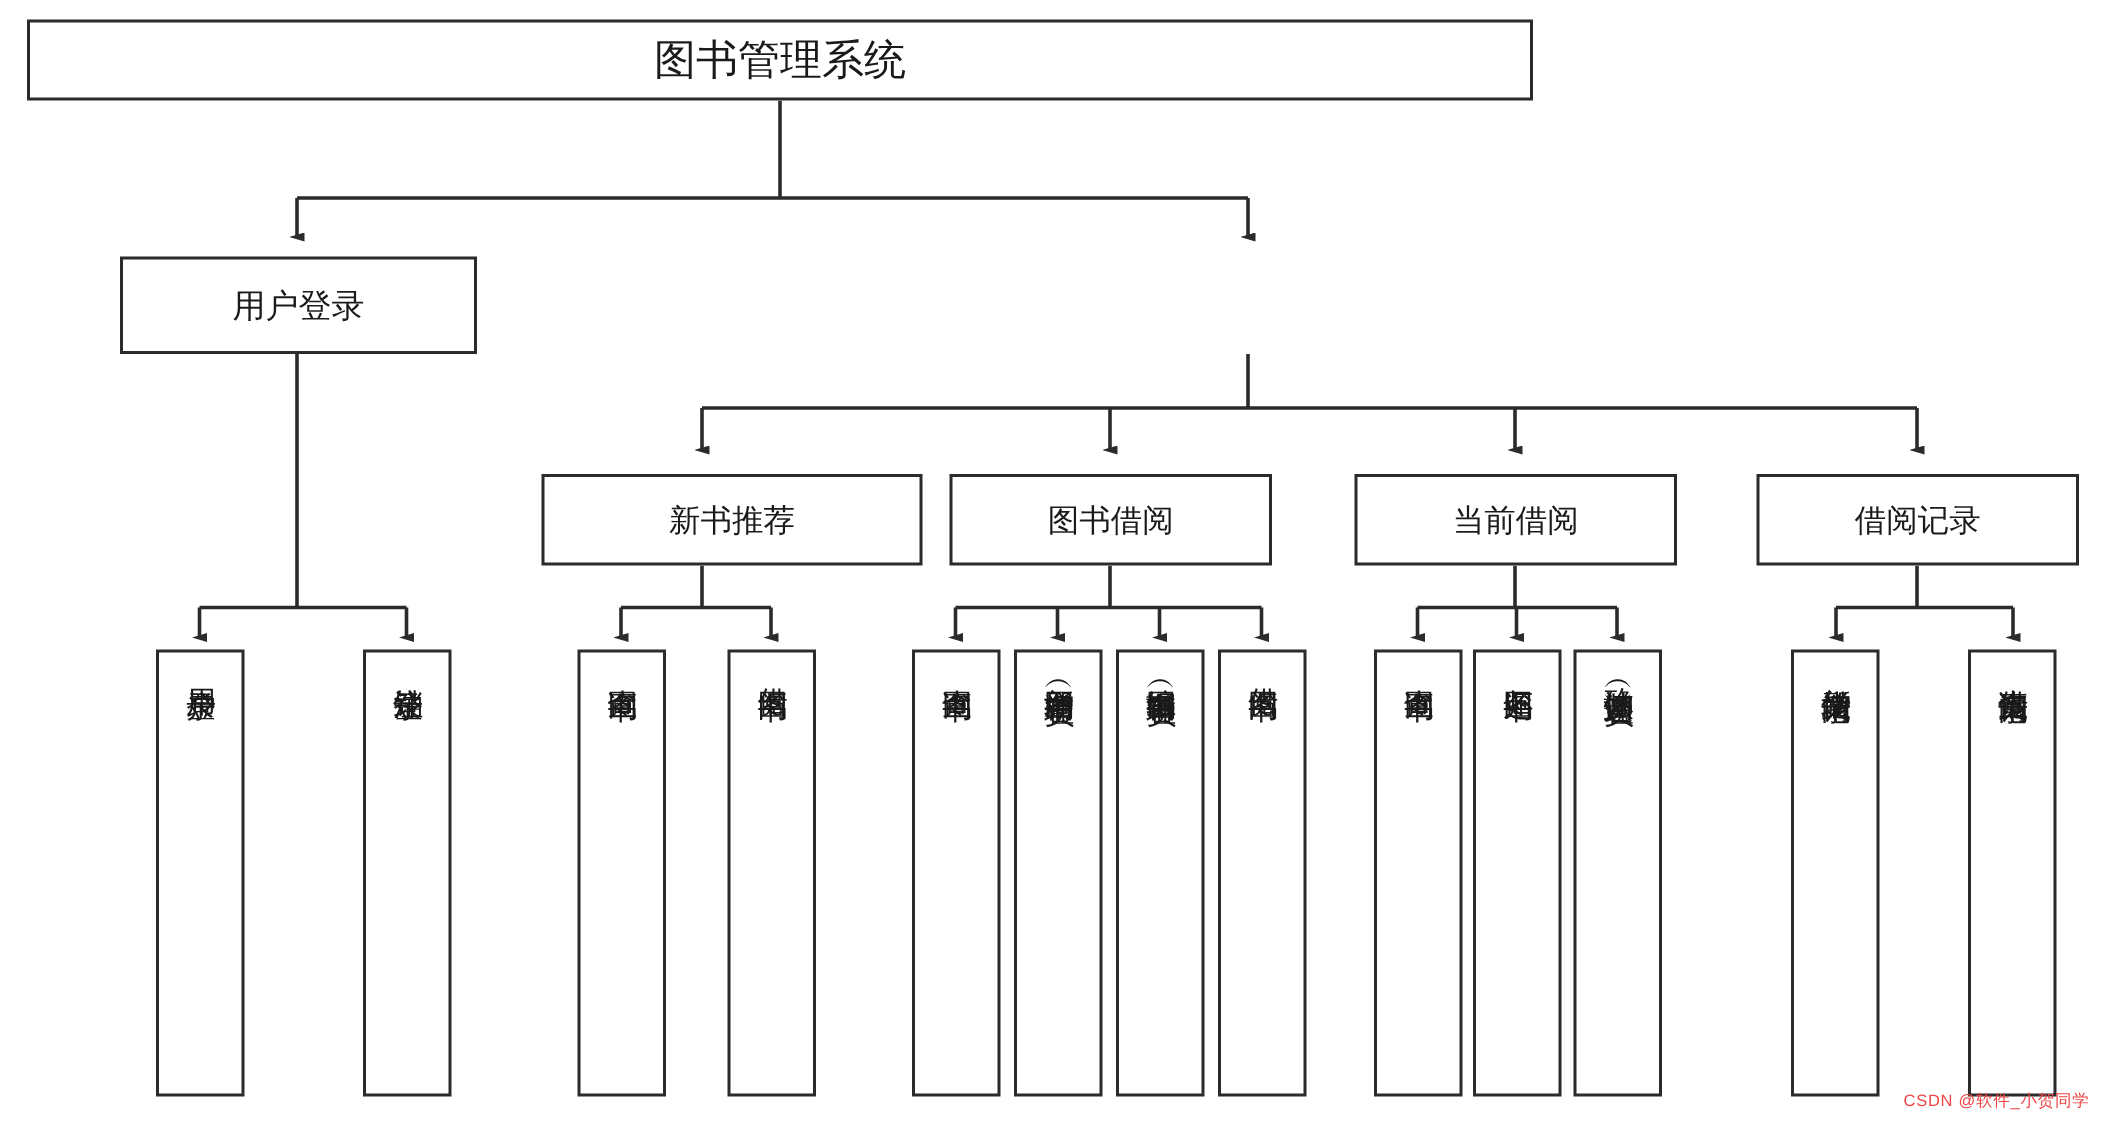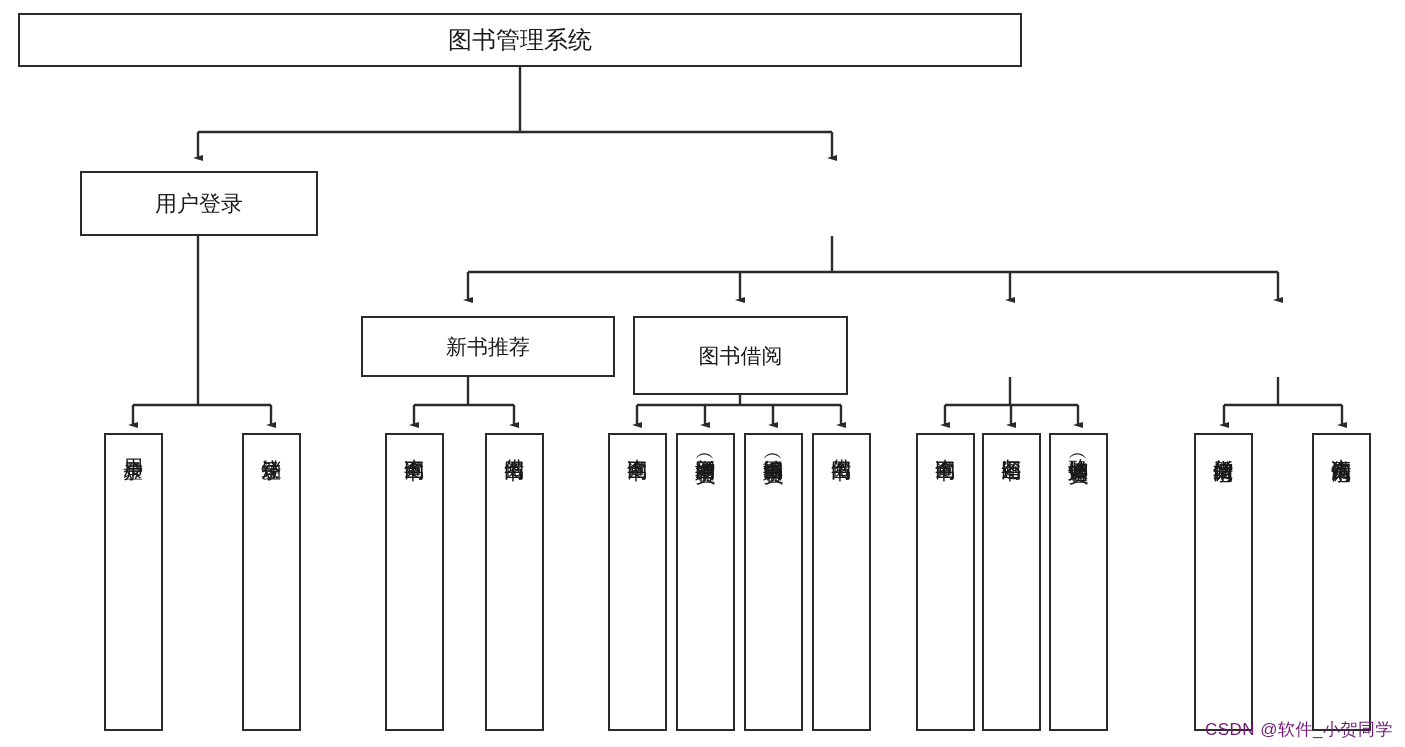--- a/index.html
+++ b/index.html
@@ -29,21 +29,21 @@
     position: absolute;
     box-sizing: border-box;
     background: #ffffff;
     border: 2px solid #2b2b2b;
     display: flex;
     align-items: center;
     justify-content: center;
     color: #1a1a1a;
   }
   .node-root {
-    font-size: 24px;
+    font-size: 28px;
   }
   .node-l2 {
     font-size: 22px;
   }
   .node-l3 {
     font-size: 21px;
   }
   .node-leaf {
     align-items: flex-start;
     justify-content: center;
@@ -55,22 +55,22 @@
     font-size: 20px;
     line-height: 1.32;
     letter-spacing: 1px;
     white-space: nowrap;
     color: #1a1a1a;
   }
   .watermark {
     position: absolute;
     right: 12px;
     bottom: 6px;
-    font-size: 17px;
-    color: #701a75;
+    font-size: 11px;
+    color: #ef4444;
     letter-spacing: 0.5px;
     user-select: none;
   }
 </style>
 </head>
 <body>
 
 <div id="canvas">
 
   <svg class="connectors" viewBox="0 0 1405 747">
@@ -127,22 +127,28 @@
     <span>图书管理系统</span>
   </div>
 
   <div class="node node-l2" style="left:80px; top:171px; width:238px; height:65px;">
     <span>用户登录</span>
   </div>
 
   <div class="node node-l3" style="left:361px; top:316px; width:254px; height:61px;">
     <span>新书推荐</span>
   </div>
-  <div class="node node-l3" style="left:633px; top:316px; width:215px; height:79px;">
+  <div class="node node-l3" style="left:633px; top:316px; width:215px; height:61px;">
     <span>图书借阅</span>
+  </div>
+  <div class="node node-l3" style="left:903px; top:316px; width:215px; height:61px;">
+    <span>当前借阅</span>
+  </div>
+  <div class="node node-l3" style="left:1171px; top:316px; width:215px; height:61px;">
+    <span>借阅记录</span>
   </div>
 
   <div class="node node-leaf" style="left:104px; top:433px; width:59px; height:298px;">
     <span class="vtext">用户登录</span>
   </div>
   <div class="node node-leaf" style="left:242px; top:433px; width:59px; height:298px;">
     <span class="vtext">注销登录</span>
   </div>
 
   <div class="node node-leaf" style="left:385px; top:433px; width:59px; height:298px;">

